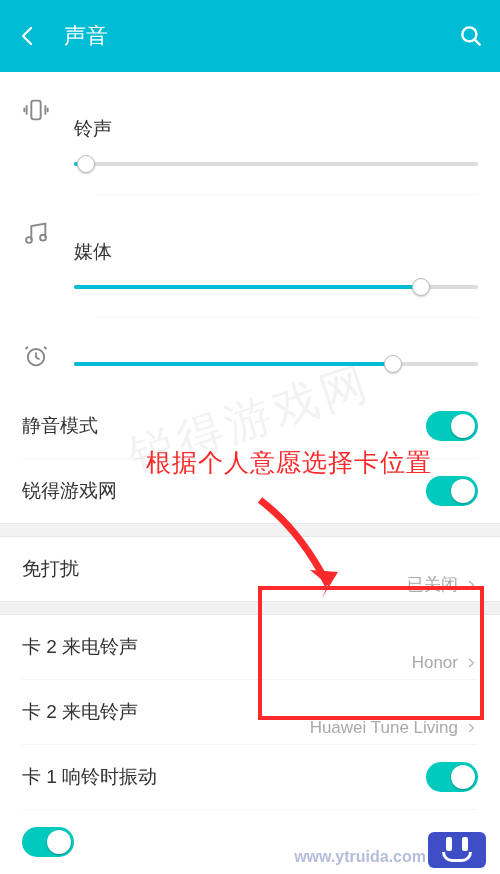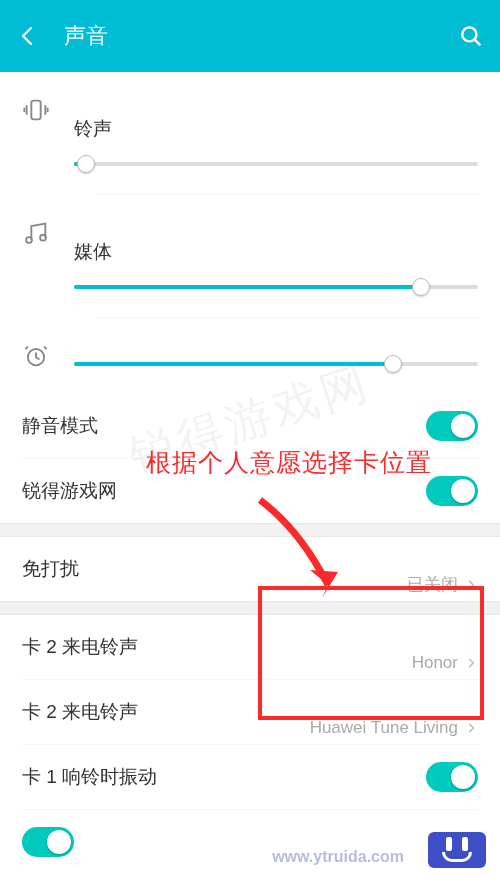--- a/index.html
+++ b/index.html
@@ -105,21 +105,21 @@
 
 
 .wm1 {
   position:absolute; top: 48%; left:50%;
   transform: translate(-50%,-50%) rotate(-18deg);
   font-size: 46px; color: rgba(0,0,0,0.05);
   letter-spacing: 4px; font-weight:300;
   pointer-events:none;
 }
 .wm2 {
-  position:absolute; bottom:8px; right:96px;
+  position:absolute; bottom:8px; right:74px;
   font-size:16px; color:#8e9cc7aa; font-weight:700;
   pointer-events:none;
 }
 .wm2-logo {
   position:absolute; bottom:6px; right:14px;
   width:58px; height:36px;
   background:#3d4ec7;
   border-radius:6px;
   pointer-events:none;
 }

